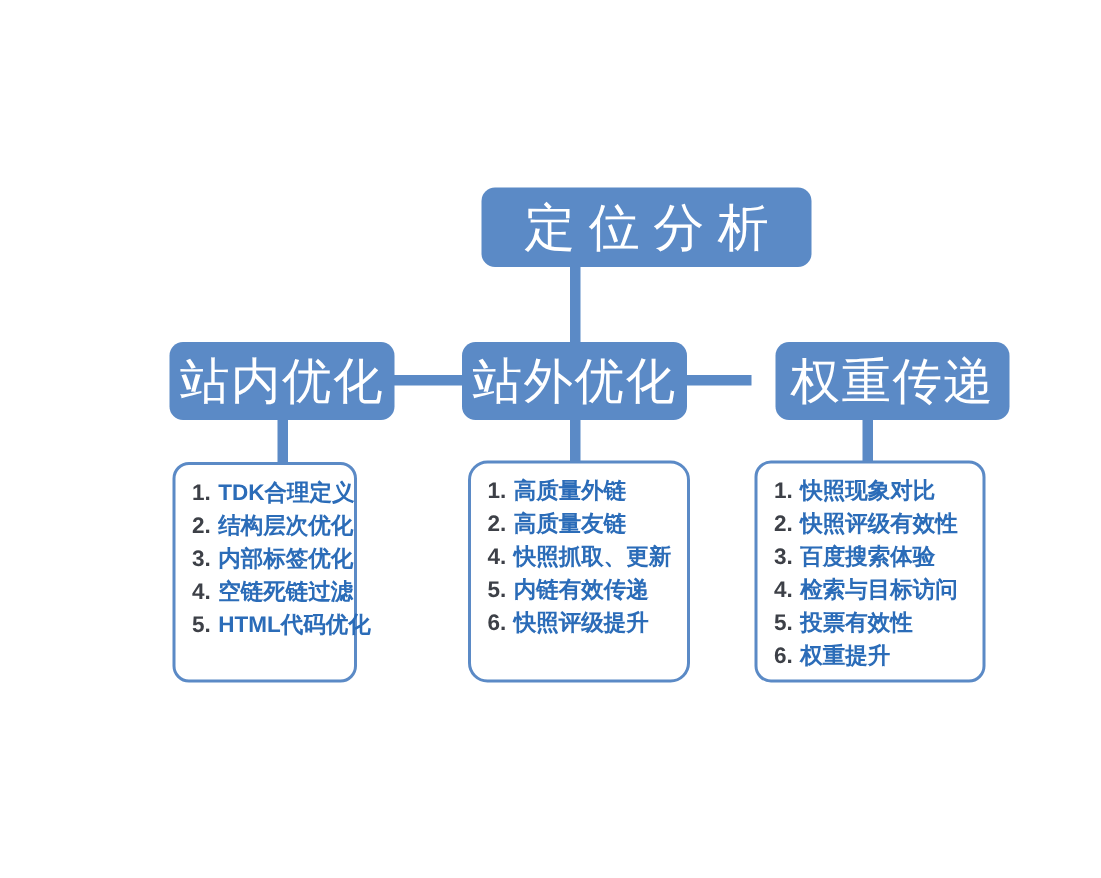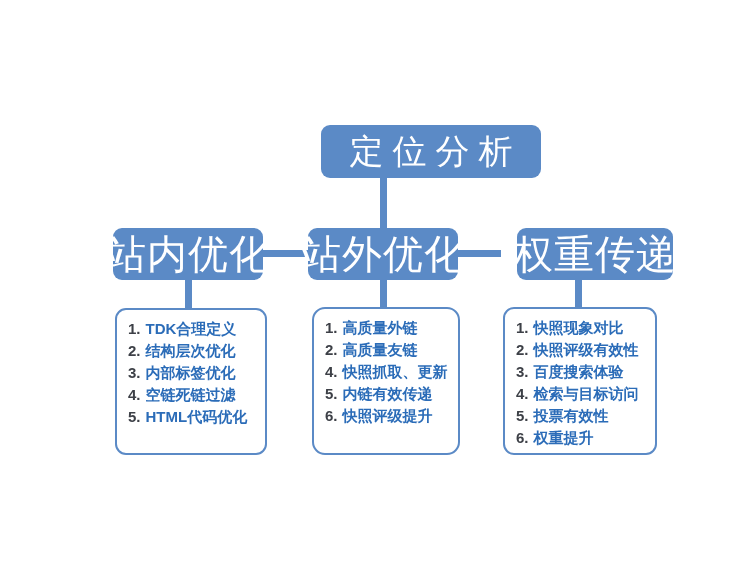--- a/index.html
+++ b/index.html
@@ -28,40 +28,40 @@
     border-radius:9px;
     font-weight:300;
     white-space:nowrap;
   }
   .node.root{
     left:273px;top:125px;width:220px;height:53px;
     font-size:34px;letter-spacing:9px;text-indent:9px;margin-left:48px;
   }
   .node.branch{
     top:228px;height:52px;
-    font-size:40px;letter-spacing:1px;font-family:Liberation Mono, monospace;
+    font-size:33px;letter-spacing:1px;font-family:Liberation Mono, monospace;
   }
   .node.branch.b0{left:113px;width:150px;}
   .node.branch.b1{left:308px;width:150px;}
   .node.branch.b2{left:517px;width:156px;}
   .conn{position:absolute;background:var(--connector);}
   .conn.v-root{left:380px;top:178px;width:7px;height:51px;}
   .conn.h1{left:262px;top:250px;width:47px;height:7px;}
   .conn.h2{left:457px;top:250px;width:44px;height:7px;}
   .conn.v0{left:185px;top:279px;width:7px;height:30px;}
   .conn.v1{left:380px;top:278px;width:7px;height:30px;}
   .conn.v2{left:575px;top:279px;width:7px;height:29px;}
   .list{
     position:absolute;
     background:#ffffff;
     border:2px solid var(--list-border);
     border-radius:11px;
     padding:8px 4px 6px 11px;
   }
-  .list.l0{left:115px;top:308px;width:152px;height:147px;}
+  .list.l0{left:115px;top:308px;width:123px;height:147px;}
   .list.l1{left:312px;top:307px;width:148px;height:148px;border-radius:13px;}
   .list.l2{left:503px;top:307px;width:154px;height:148px;}
   .item{
     line-height:22px;
     font-size:15px;
     font-weight:700;
     white-space:nowrap;
   }
   .item .num{color:var(--item-num);margin-right:5px;}
   .item .txt{color:var(--item-text);}

